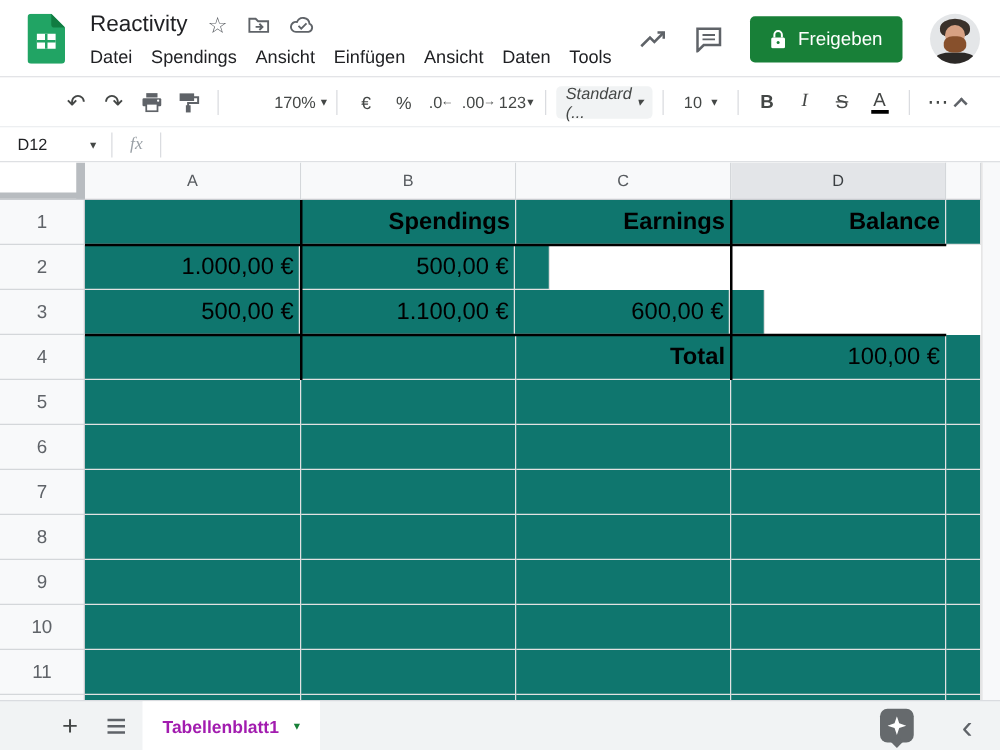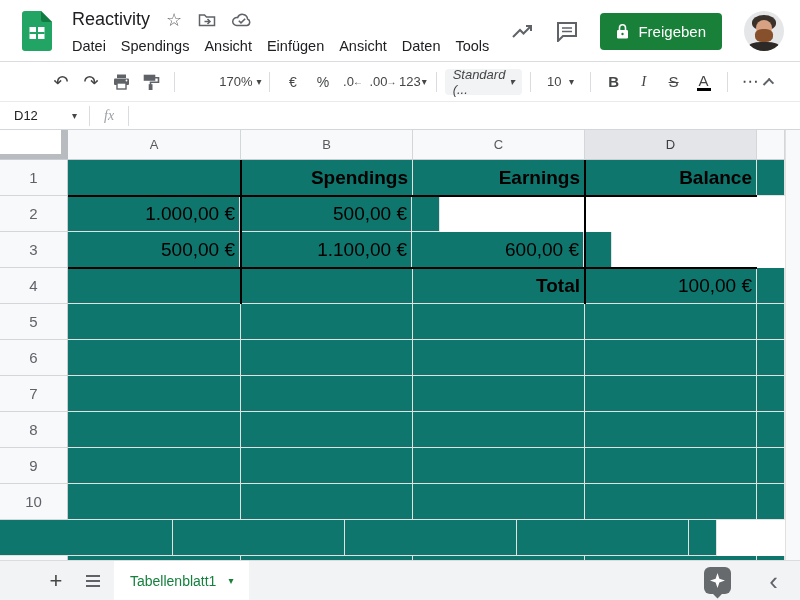--- a/index.html
+++ b/index.html
@@ -57,21 +57,21 @@
   .cell.b { font-weight:bold; }
   .tline { position:absolute; background:#000; z-index:5; }
   .vscroll { position:absolute; top:130px; right:0; width:15px; height:430px; background:#f8f9fa; border-left:1px solid #e0e0e0; }
 
   
   .bottom-bar { position:absolute; top:560px; left:0; width:800px; height:40px; background:#f1f3f4; border-top:1px solid #dadce0; display:flex; align-items:center; }
   .bb-btn { color:#444746; display:flex; align-items:center; justify-content:center; }
   .plus { font-size:22px; margin-left:44px; width:24px; }
   .burger { width:14px; height:2px; background:#5f6368; box-shadow:0 5px 0 #5f6368, 0 10px 0 #5f6368; margin:0 0 10px 18px; }
   .sheet-tab { height:40px; background:#fff; margin-left:14px; padding:0 16px; display:flex; align-items:center; gap:8px; }
-  .sheet-tab .lbl { color:#15803d; font-size:14px; font-weight:400; }
+  .sheet-tab .lbl { color:#a21caf; font-size:14px; font-weight:700; }
   .sheet-tab .caret { color:#188038; }
   .bb-spacer { flex:1; }
   .explore { width:27px; height:27px; border-radius:6px; background:#666a6d; position:relative; display:flex; align-items:center; justify-content:center; margin-right:38px; }
   .explore::after { content:""; position:absolute; bottom:-3px; left:10px; width:7px; height:7px; background:#666a6d; transform:rotate(45deg); }
   .chev-left { font-size:26px; color:#5f6368; margin-right:22px; line-height:20px; }
 
   svg { display:block; }
 </style>
 </head>
 <body>
@@ -306,20 +306,21 @@
   </div>
   <div class="row">
     <div class="rh">10</div>
     <div class="cell w-a"></div>
       <div class="cell w"></div>
       <div class="cell w"></div>
       <div class="cell w"></div>
       <div class="cell w-e"></div>
   </div>
   <div class="row">
+    <div class="rh">11</div>
     <div class="cell w-a"></div>
       <div class="cell w"></div>
       <div class="cell w"></div>
       <div class="cell w"></div>
       <div class="cell w-e"></div>
   </div>
   <div class="row">
     <div class="rh"></div>
     <div class="cell w-a"></div>
       <div class="cell w"></div>

